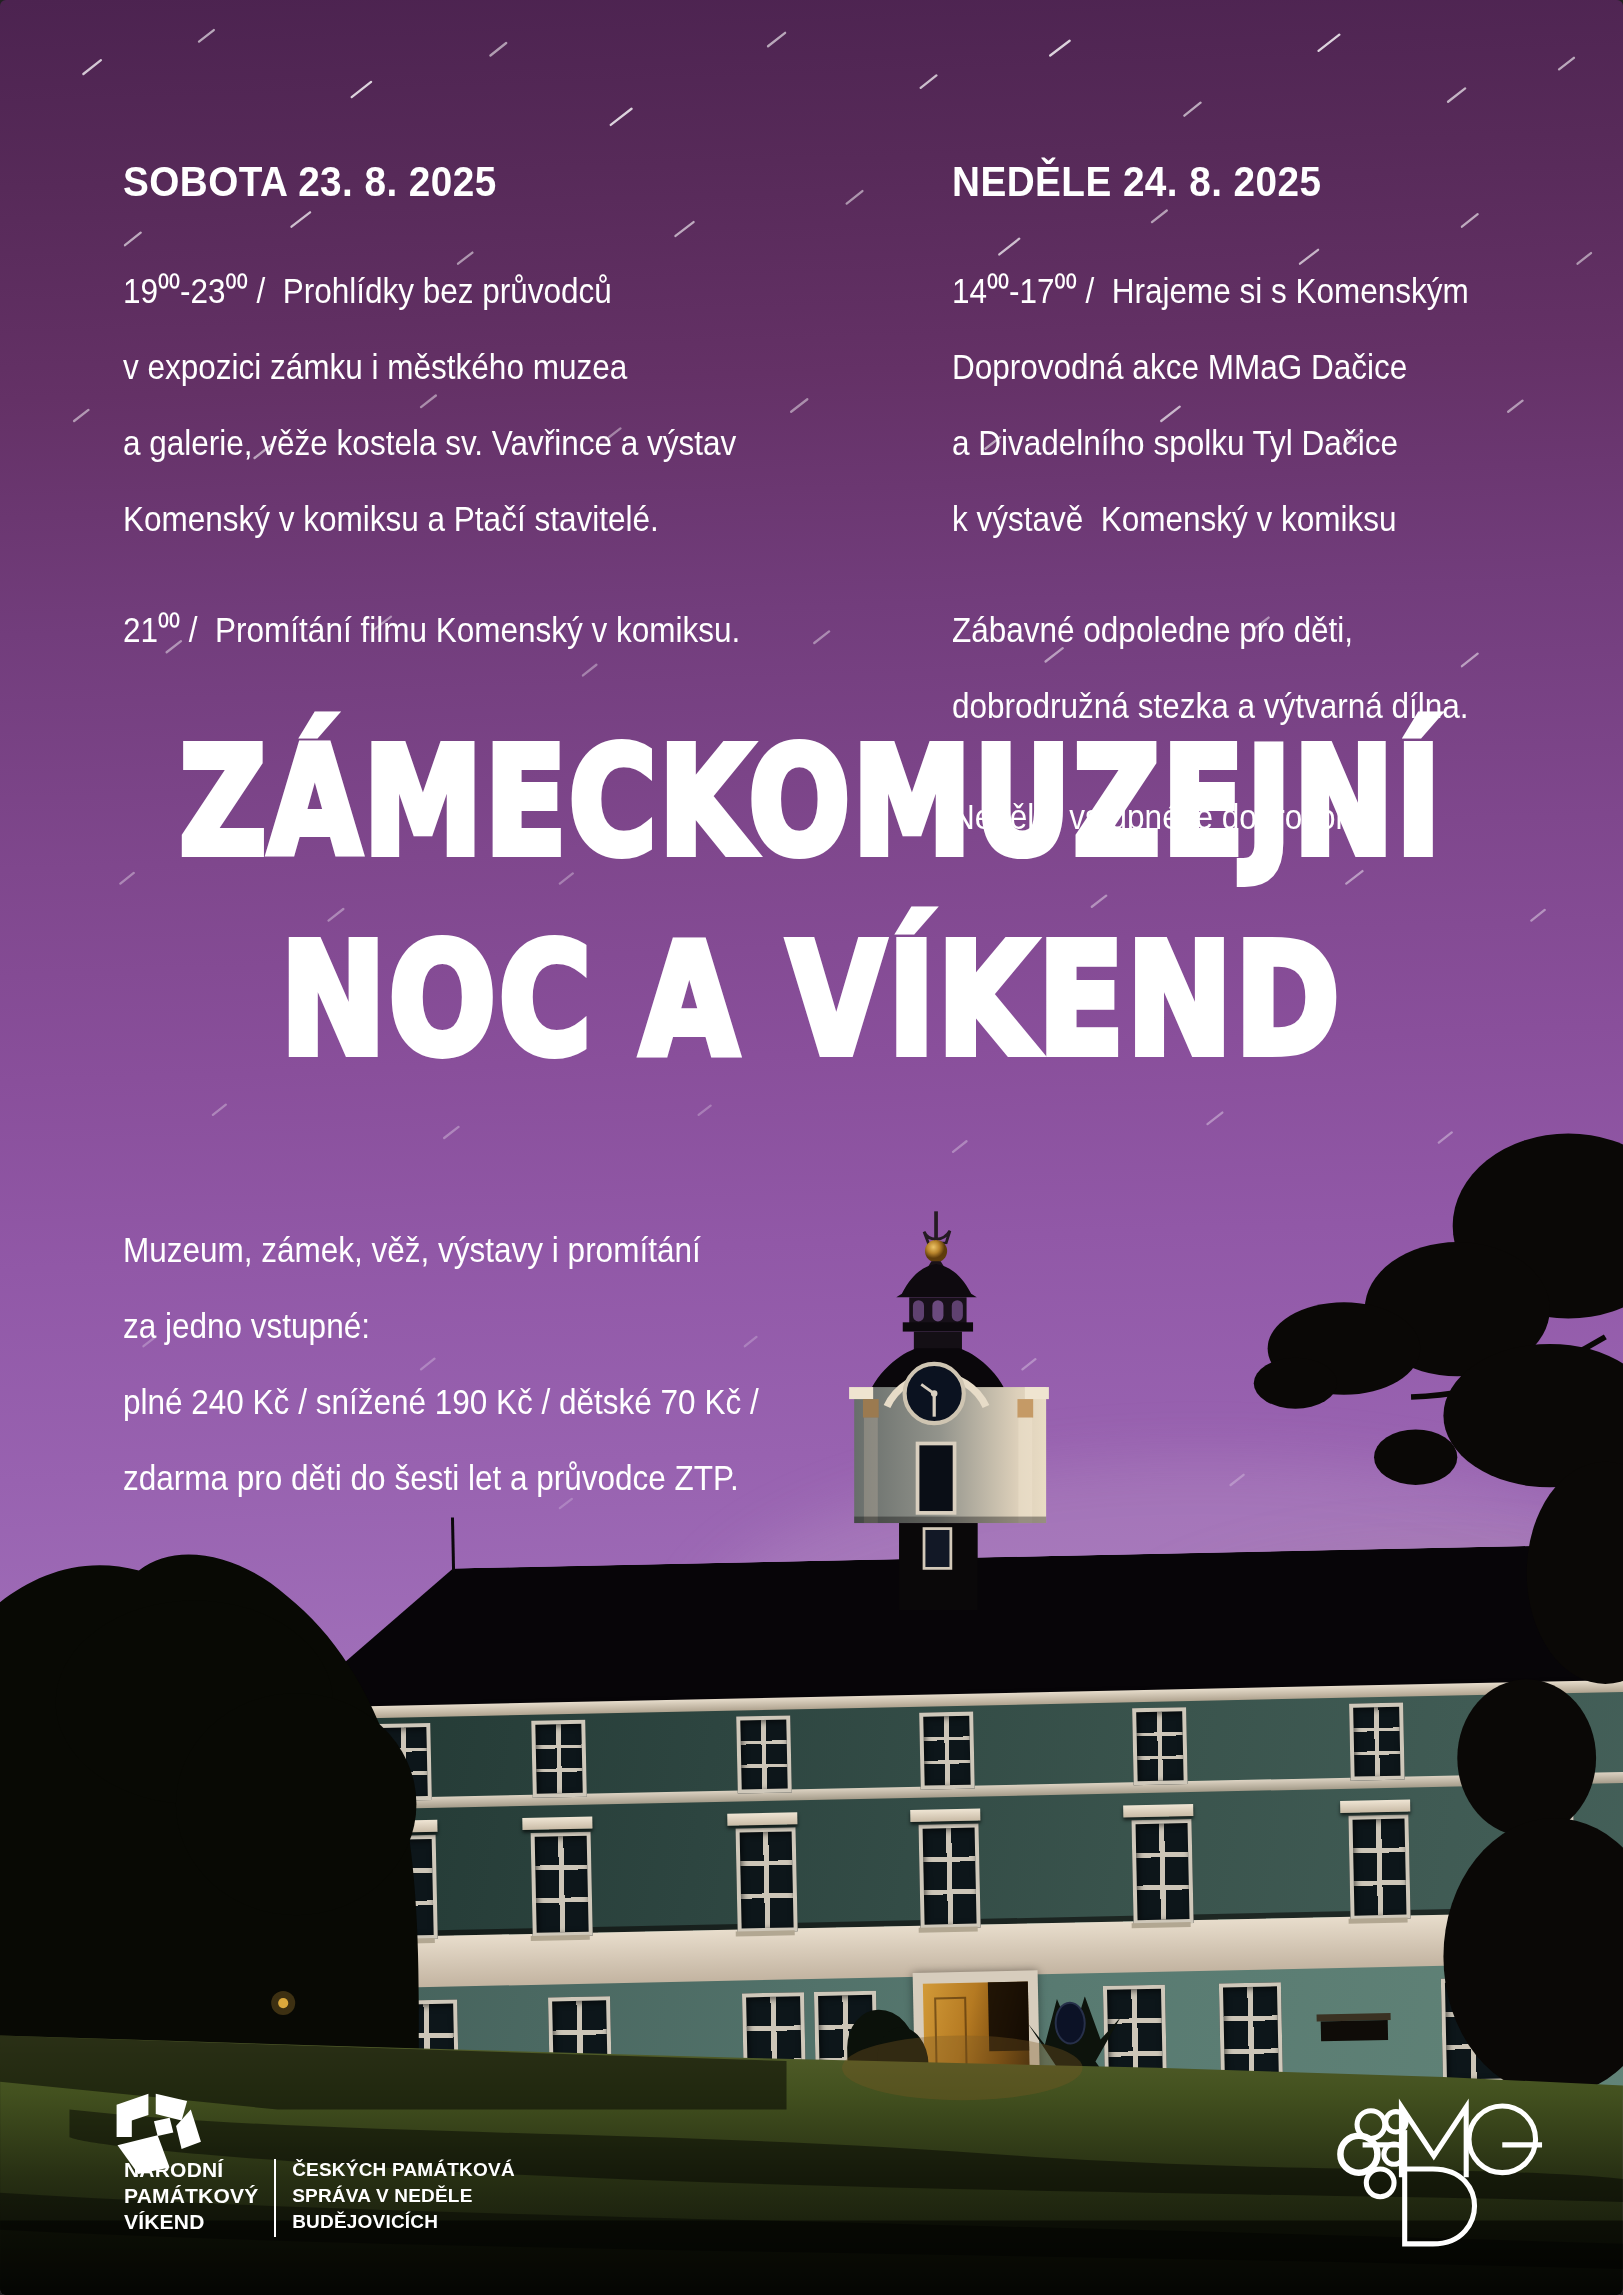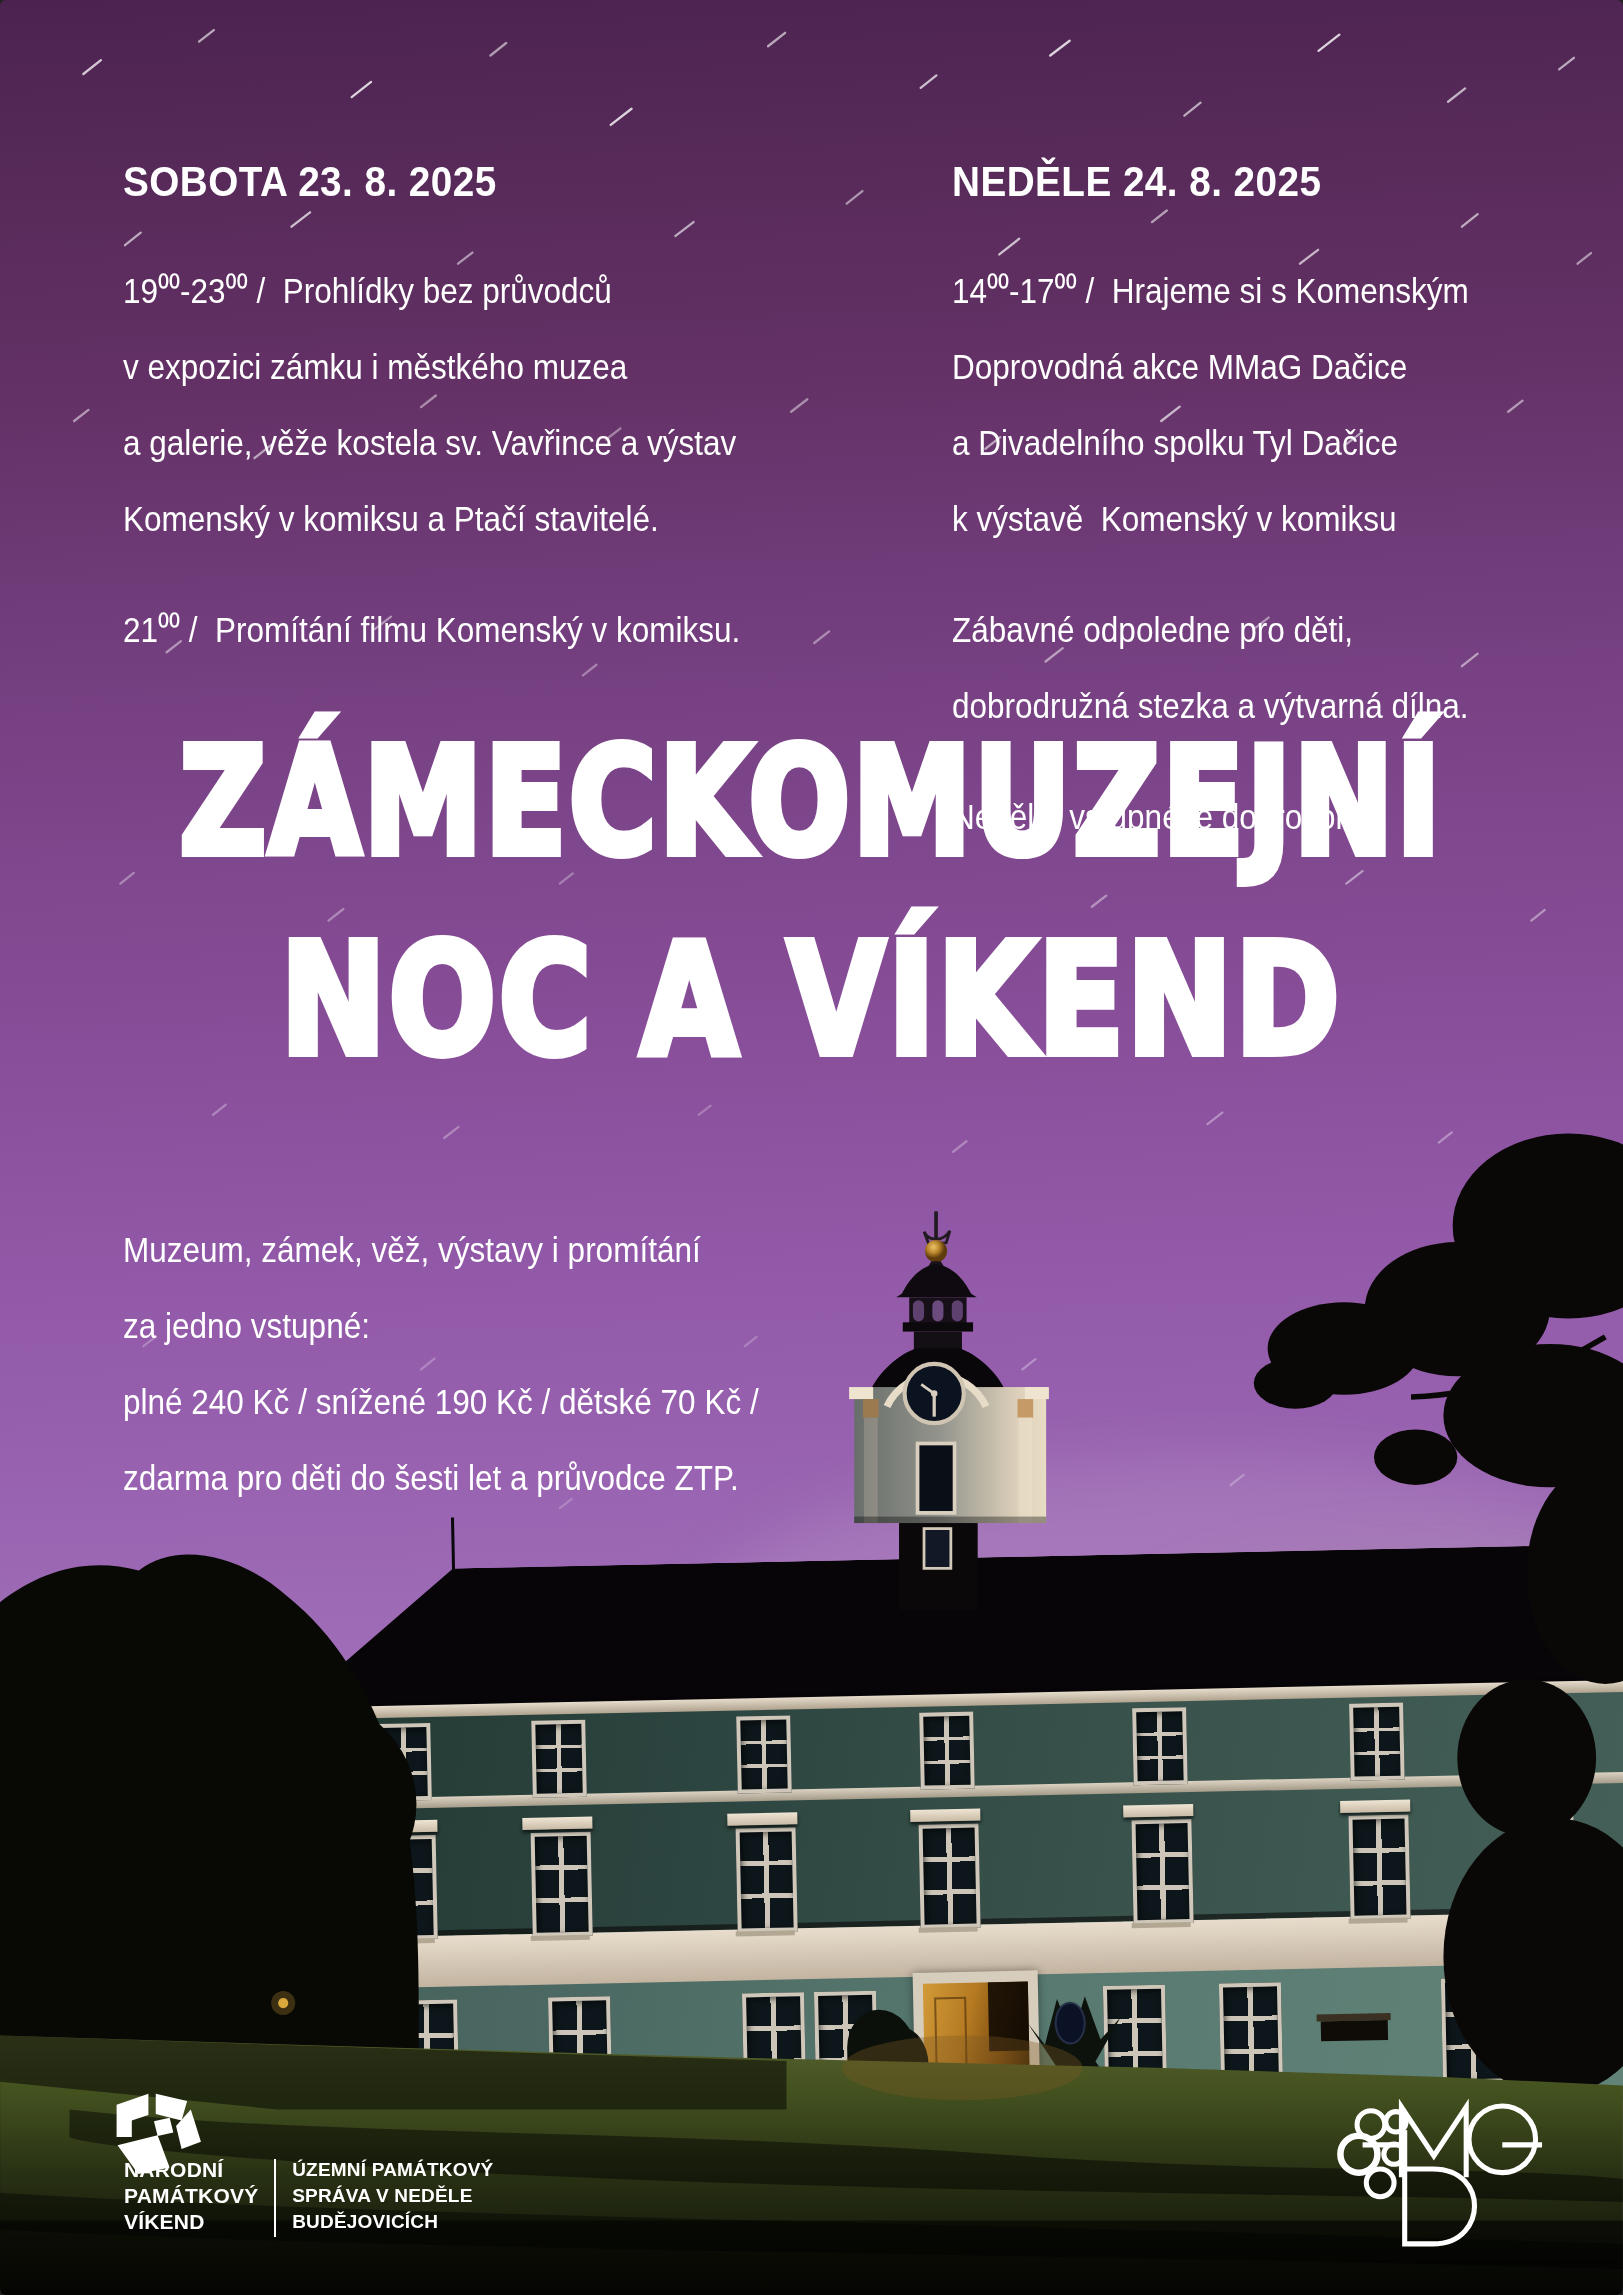--- a/index.html
+++ b/index.html
@@ -328,21 +328,21 @@
       <path d="M23,112 L23,42 L92,18 L92,64 L56,76 L56,112 Z"></path>
       <path d="M108,18 L176,34 L164,76 L108,62 Z"></path>
       <path d="M184,52 L206,122 L164,138 L152,88 Z"></path>
       <path d="M25,130 L112,108 L138,178 L70,192 Z"></path>
       <path d="M104,78 L138,70 L146,102 L112,110 Z"></path>
     </g>
   </svg>
   <div id="npu-text">
     <div class="npu-name"><span>NÁRODNÍ</span><br><span>PAMÁTKOVÝ</span><br><span>VÍKEND</span></div>
     <div class="vbar"></div>
-    <div class="npu-div"><span>ÚZEMNÍ PAMÁTKOVÝ</span><br><span>SPRÁVA V NEDĚLE</span><br><span>BUDĚJOVICÍCH</span></div>
+    <div class="npu-div"><span>ČESKÝCH PAMÁTKOVÁ</span><br><span>SPRÁVA V NEDĚLE</span><br><span>BUDĚJOVICÍCH</span></div>
   </div>
 
   <svg id="mmag" width="222" height="167" viewBox="0 0 480 360">
     <g stroke="#ffffff" fill="none" stroke-width="11">
       <path d="M148,186 L148,34 L218,140 L288,34 L288,186"></path>
       <circle cx="366" cy="104" r="72"></circle>
       <line x1="366" y1="116" x2="452" y2="116"></line>
       <path d="M155,168 L155,330 L216,330 C282,330 306,282 306,248 C306,214 282,168 216,168 Z"></path>
       <line x1="155" y1="84" x2="155" y2="168"></line>
       <line x1="64" y1="116" x2="155" y2="116"></line>

